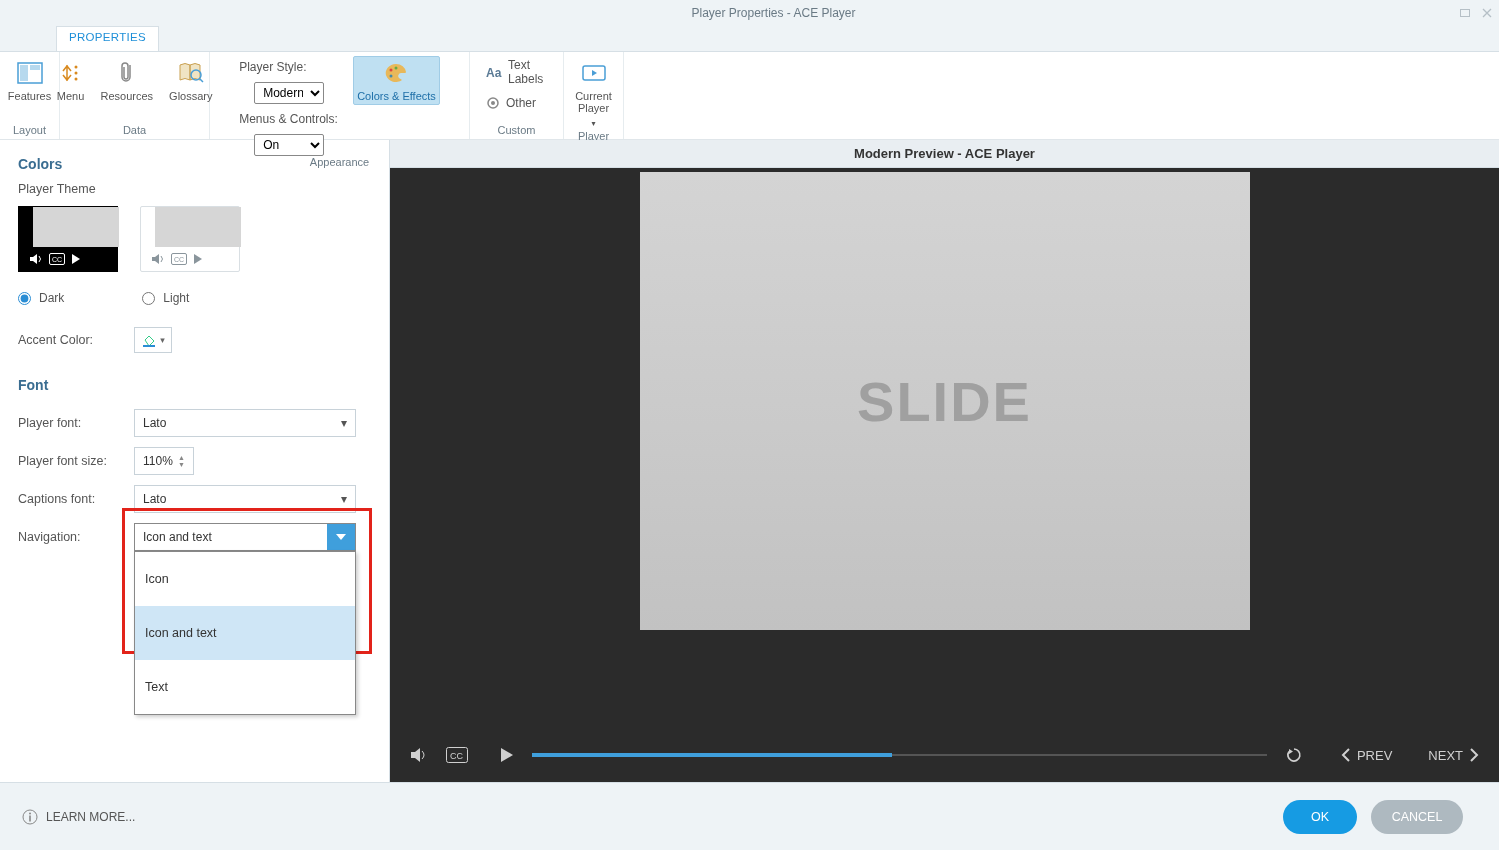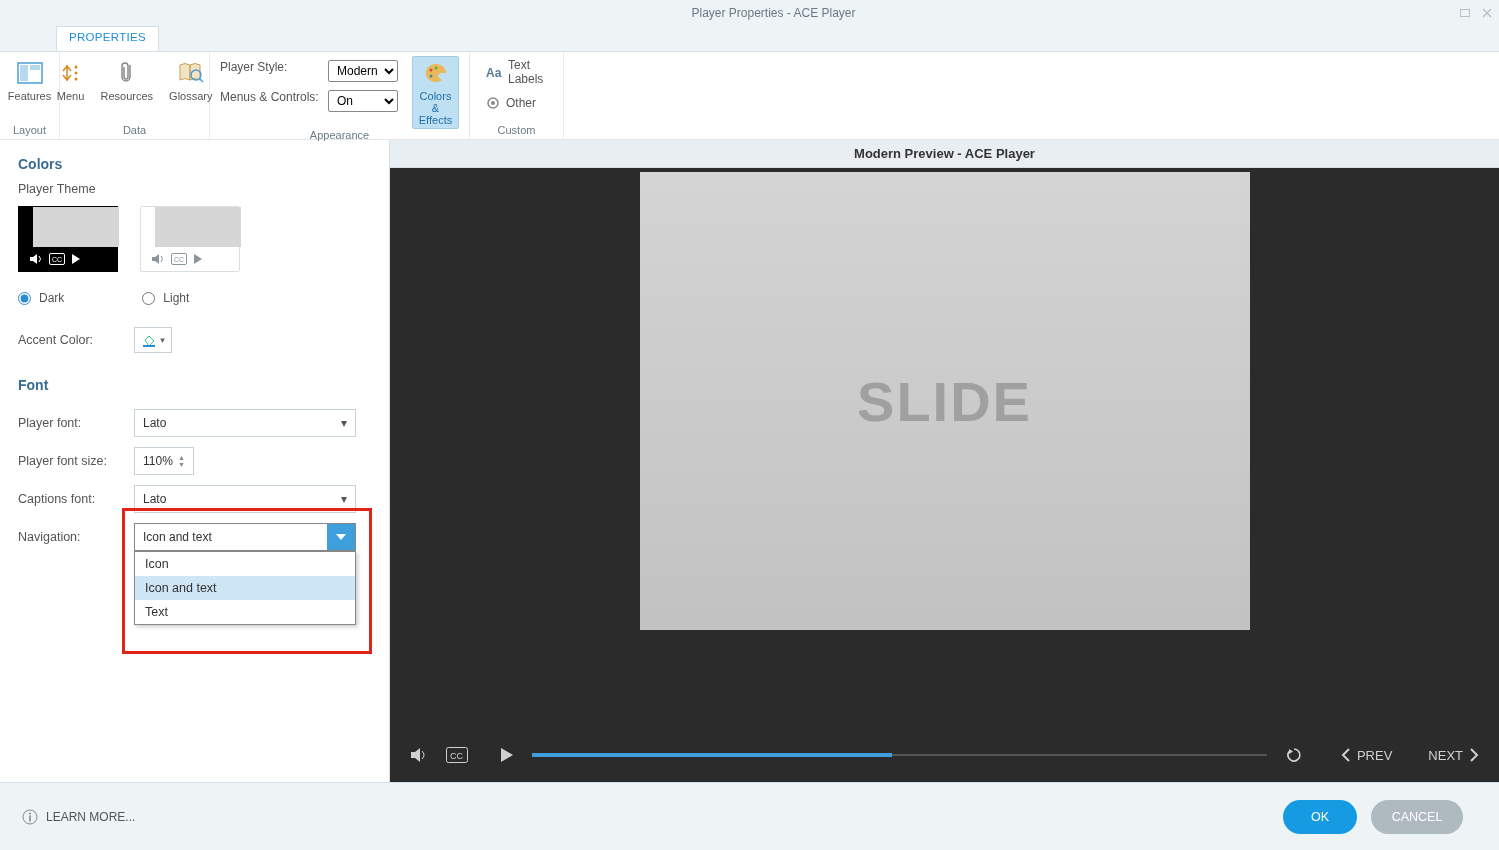--- a/index.html
+++ b/index.html
@@ -19,21 +19,21 @@
 .rgroup { border-right: 1px solid #e6ecef; padding: 4px 10px 0; display: flex; flex-direction: column; justify-content: space-between; align-items: center; }
 .rgroup .items { display: flex; gap: 8px; align-items: flex-start; }
 .rgroup .glabel { font-size: 11px; color: #6a7a85; padding-bottom: 3px; }
 .vbtn { display: flex; flex-direction: column; align-items: center; gap: 3px; padding: 3px 4px 0; cursor: pointer; }
 .vbtn .ic { width: 28px; height: 28px; display: flex; align-items: center; justify-content: center; }
 .vbtn .lb { font-size: 11px; color: #555; text-align: center; line-height: 12px; }
 .vbtn.sel { background: #bfe0f2; border: 1px solid #a0cce6; border-radius: 2px; padding: 2px 3px; }
 .vbtn.sel .lb { color: #1e6fa8; }
 
 .formish { display: flex; flex-direction: column; gap: 8px; padding-top: 4px; }
-.formish .row { display: flex; align-items: flex-start; gap: 8px; }
+.formish .row { display: flex; align-items: center; gap: 8px; flex-direction: column; }
 .formish label { font-size: 12px; color: #555; width: 100px; }
 .formish select { height: 22px; width: 70px; border: 1px solid #888; border-radius: 2px; font-size: 12px; padding: 0 4px; background: #fff; }
 
 .small-row { display: flex; align-items: center; gap: 6px; padding: 2px 6px; cursor: pointer; }
 .small-row .lb { font-size: 12px; color: #555; }
 
 
 .body { display: flex; height: 642px; }
 
 
@@ -62,21 +62,21 @@
 .nspinner { width: 60px; justify-content: space-between; }
 .nspinner .spin { display: flex; flex-direction: column; font-size: 7px; color: #888; gap: 0; }
 .colorbtn { width: 38px; height: 26px; border: 1px solid #c8d2d9; display: flex; align-items: center; justify-content: center; gap: 3px; cursor: pointer; }
 
 .highlight { border: 3px solid #e2231a; position: absolute; left: 122px; top: 368px; width: 250px; height: 146px; pointer-events: none; }
 
 .combo { position: relative; }
 .combo .box { border: 1px solid #888; height: 28px; width: 222px; display: flex; align-items: center; justify-content: space-between; padding-left: 8px; cursor: pointer; }
 .combo .arrow { width: 28px; height: 100%; background: #3f9fdc; display: flex; align-items: center; justify-content: center; color: #fff; }
 .combo .popup { position: absolute; top: 28px; left: 0; width: 222px; border: 1px solid #888; background: #fff; box-shadow: 2px 2px 4px rgba(0,0,0,.2); z-index: 10; }
-.combo .popup .opt { padding: 5px 10px; font-size: 12.5px; cursor: pointer; }
+.combo .popup .opt { padding: 20px 10px; font-size: 12.5px; cursor: pointer; }
 .combo .popup .opt.sel { background: #cfe6f6; }
 
 
 .preview { flex: 1; display: flex; flex-direction: column; }
 .preview .phead { height: 28px; background: #e9eef2; display: flex; align-items: center; justify-content: center; font-weight: 600; color: #333; font-size: 13px; border-bottom: 1px solid #d6dfe5; }
 .player { flex: 1; background: #2b2b2b; margin: 0; position: relative; display: flex; flex-direction: column; }
 .player .top { height: 56px; display: flex; align-items: center; justify-content: space-between; padding: 0 20px; }
 .player .top .ptitle { color: #eaeaea; font-size: 17px; }
 .player .exit { color: #d0d0d0; font-size: 13px; letter-spacing: .5px; cursor: pointer; }
 .player .stage { flex: 1; display: flex; align-items: flex-start; justify-content: center; }
@@ -216,20 +216,34 @@
               <circle cx="7" cy="7" r="5" fill="none" stroke="#888" stroke-width="1.5"></circle>
               <circle cx="7" cy="7" r="2" fill="#888"></circle>
             </svg>
           </span>
         <span class="lb">Other</span>
       </div>
     </div>
     <div class="glabel">Custom</div>
   </div>
 
+  <div class="rgroup" style="width:60px;">
+    <div class="items">
+      <div class="vbtn">
+        <div class="ic">
+            <svg width="26" height="22">
+              <rect x="2" y="4" width="22" height="14" fill="none" stroke="#4a9ed6" stroke-width="1.5" rx="2"></rect>
+              <polygon points="11,8 11,14 16,11" fill="#4a9ed6"></polygon>
+            </svg>
+          </div>
+        <div class="lb"><span>Current Player</span><span style="font-size:8px;"> ▾</span></div>
+      </div>
+    </div>
+    <div class="glabel">Player</div>
+  </div>
 </div>
 
 <div class="body">
 
   <div class="left">
     <div class="h">Colors</div>
     <div class="lbl">Player Theme</div>
     <div class="themes">
       <div class="theme dark">
         <div class="card">

